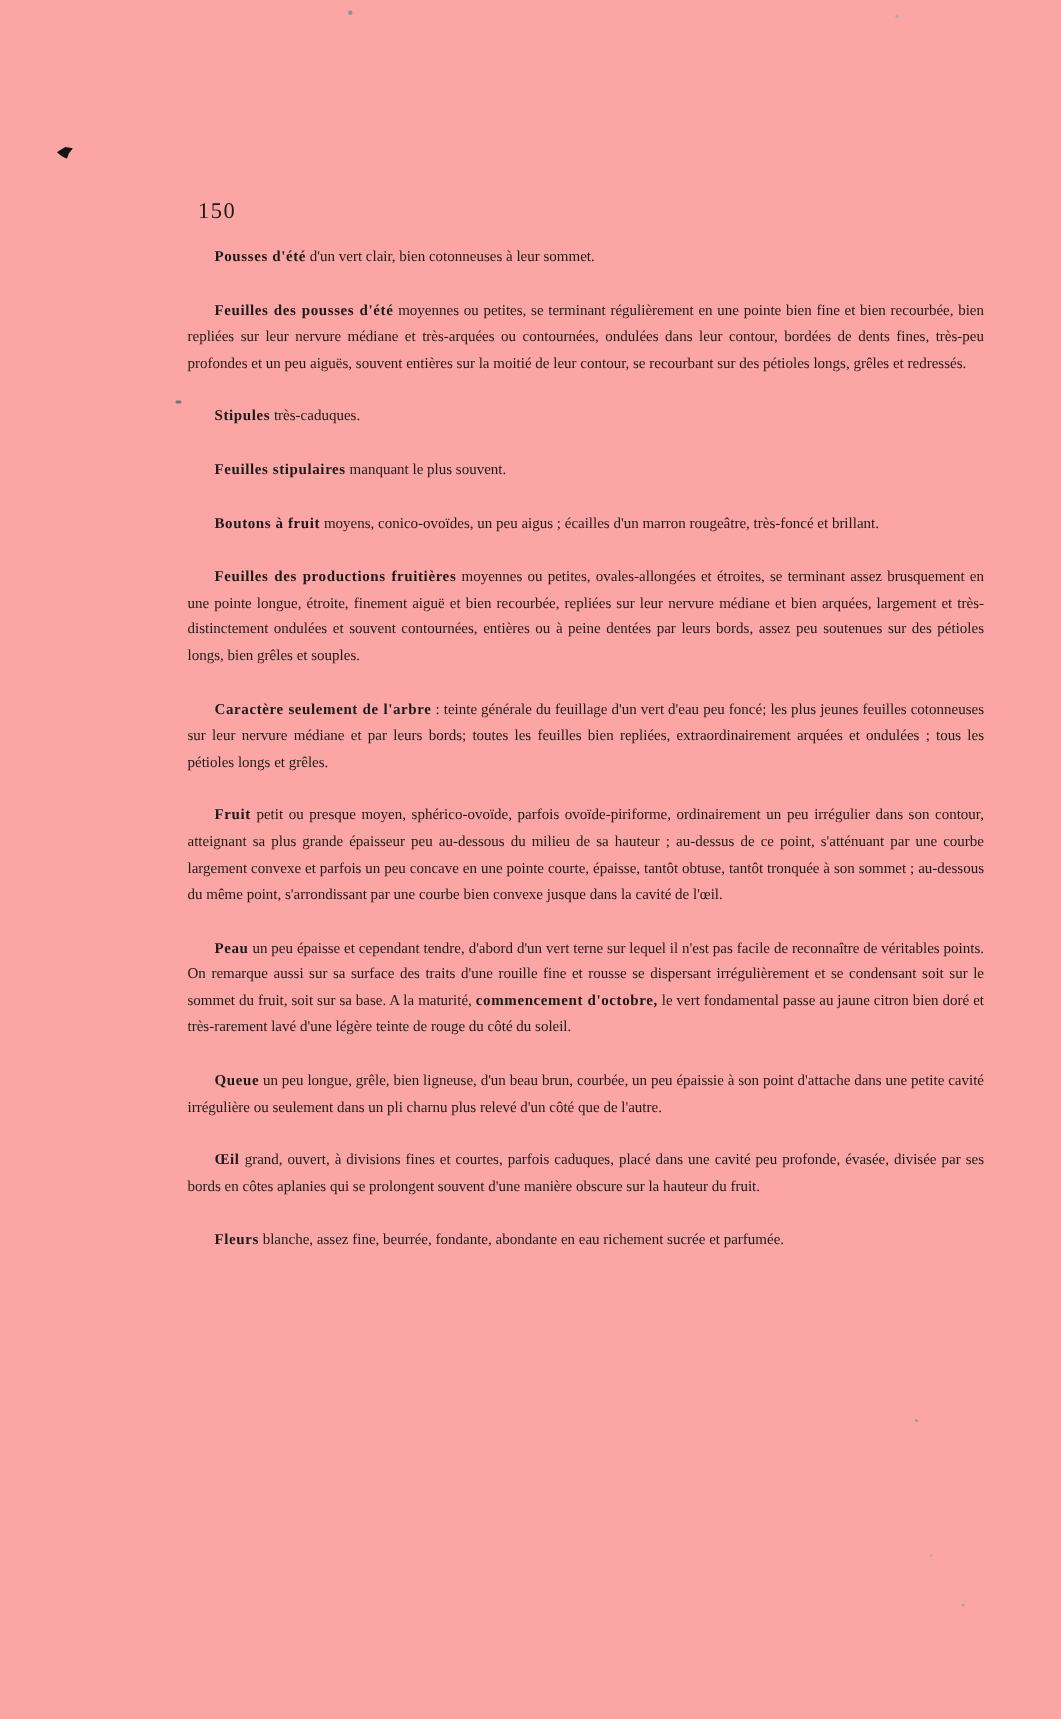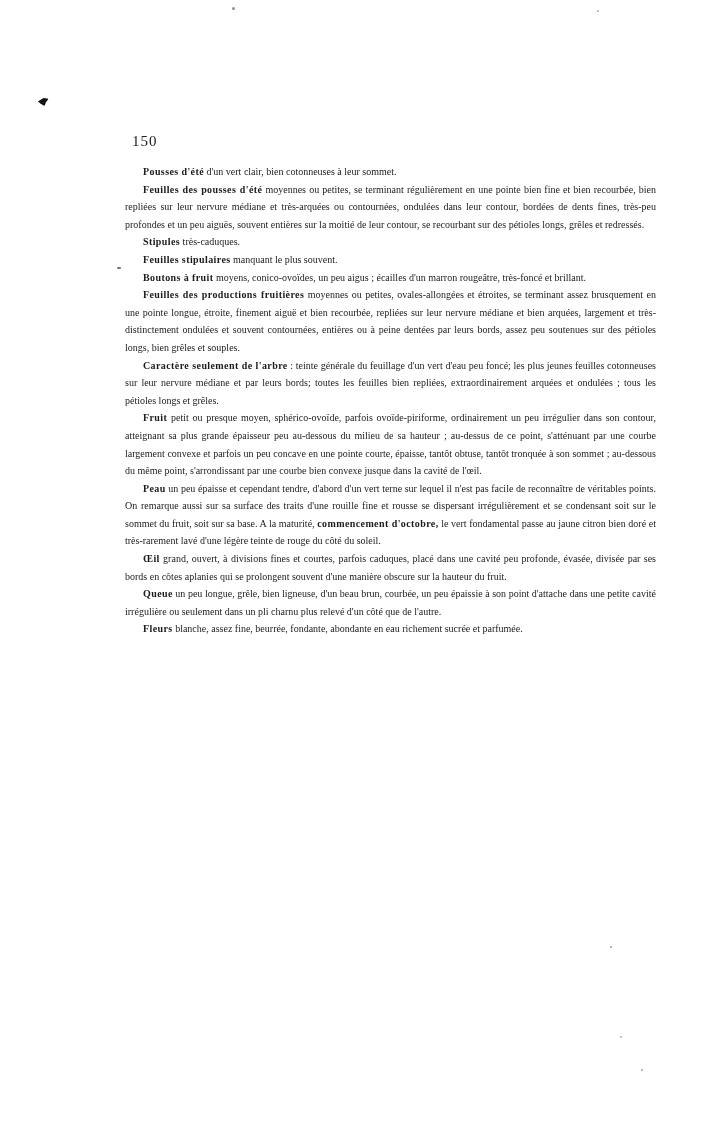--- a/index.html
+++ b/index.html
@@ -5,21 +5,21 @@
   html, body {
     margin: 0;
     padding: 0;
     background: #e8e8e8;
   }
   .page {
     position: relative;
     width: 707px;
     height: 1146px;
     margin: 0 auto;
-    background: #ffffff;
+    background: #fca5a5;
     color: #1b1b1b;
     font-family: "Liberation Serif", "DejaVu Serif", serif;
     overflow: hidden;
   }
   .running-header {
     position: absolute;
     top: 133px;
     left: 125px;
     width: 531px;
     height: 20px;
@@ -50,21 +50,21 @@
     width: 531px;
     font-size: 10px;
     line-height: 17.6px;
     text-align: justify;
   }
   .content p {
     margin: 0;
     text-indent: 18px;
   }
   .content p + p {
-    margin-top: 0;
+    margin-top: 18px;
   }
   .term {
     font-weight: bold;
     letter-spacing: 0.4px;
   }
   .inline-bold {
     font-weight: bold;
     letter-spacing: 0.4px;
   }
   
@@ -121,20 +121,20 @@
 
 
     <p><b class="term">Feuilles des productions fruitières</b><span> moyennes ou petites, ovales-allongées et étroites, se terminant assez brusquement en une pointe longue, étroite, finement aiguë et bien recourbée, repliées sur leur nervure médiane et bien arquées, largement et très-distinctement ondulées et souvent contournées, entières ou à peine dentées par leurs bords, assez peu soutenues sur des pétioles longs, bien grêles et souples.</span></p>
 
     <p><b class="term">Caractère seulement de l'arbre</b><span> : teinte générale du feuillage d'un vert d'eau peu foncé; les plus jeunes feuilles cotonneuses sur leur nervure médiane et par leurs bords; toutes les feuilles bien repliées, extraordinairement arquées et ondulées ; tous les pétioles longs et grêles.</span></p>
 
     <p><b class="term">Fruit</b><span> petit ou presque moyen, sphérico-ovoïde, parfois ovoïde-piriforme, ordinairement un peu irrégulier dans son contour, atteignant sa plus grande épaisseur peu au-dessous du milieu de sa hauteur ; au-dessus de ce point, s'atténuant par une courbe largement convexe et parfois un peu concave en une pointe courte, épaisse, tantôt obtuse, tantôt tronquée à son sommet ; au-dessous du même point, s'arrondissant par une courbe bien convexe jusque dans la cavité de l'œil.</span></p>
 
     <p><b class="term">Peau</b><span> un peu épaisse et cependant tendre, d'abord d'un vert terne sur lequel il n'est pas facile de reconnaître de véritables points. On remarque aussi sur sa surface des traits d'une rouille fine et rousse se dispersant irrégulièrement et se condensant soit sur le sommet du fruit, soit sur sa base. A la maturité, </span><b class="inline-bold">commencement d'octobre,</b><span> le vert fondamental passe au jaune citron bien doré et très-rarement lavé d'une légère teinte de rouge du côté du soleil.</span></p>
 
+    <p><b class="term">Queue</b><span> un peu longue, grêle, bien ligneuse, d'un beau brun, courbée, un peu épaissie à son point d'attache dans une petite cavité irrégulière ou seulement dans un pli charnu plus relevé d'un côté que de l'autre.</span></p>
+
     <p><b class="term">Œil</b><span> grand, ouvert, à divisions fines et courtes, parfois caduques, placé dans une cavité peu profonde, évasée, divisée par ses bords en côtes aplanies qui se prolongent souvent d'une manière obscure sur la hauteur du fruit.</span></p>
-
-    <p><b class="term">Queue</b><span> un peu longue, grêle, bien ligneuse, d'un beau brun, courbée, un peu épaissie à son point d'attache dans une petite cavité irrégulière ou seulement dans un pli charnu plus relevé d'un côté que de l'autre.</span></p>
 
     <p><b class="term">Fleurs</b><span> blanche, assez fine, beurrée, fondante, abondante en eau richement sucrée et parfumée.</span></p>
 
   </div>
 </div>
 
 </body></html>

